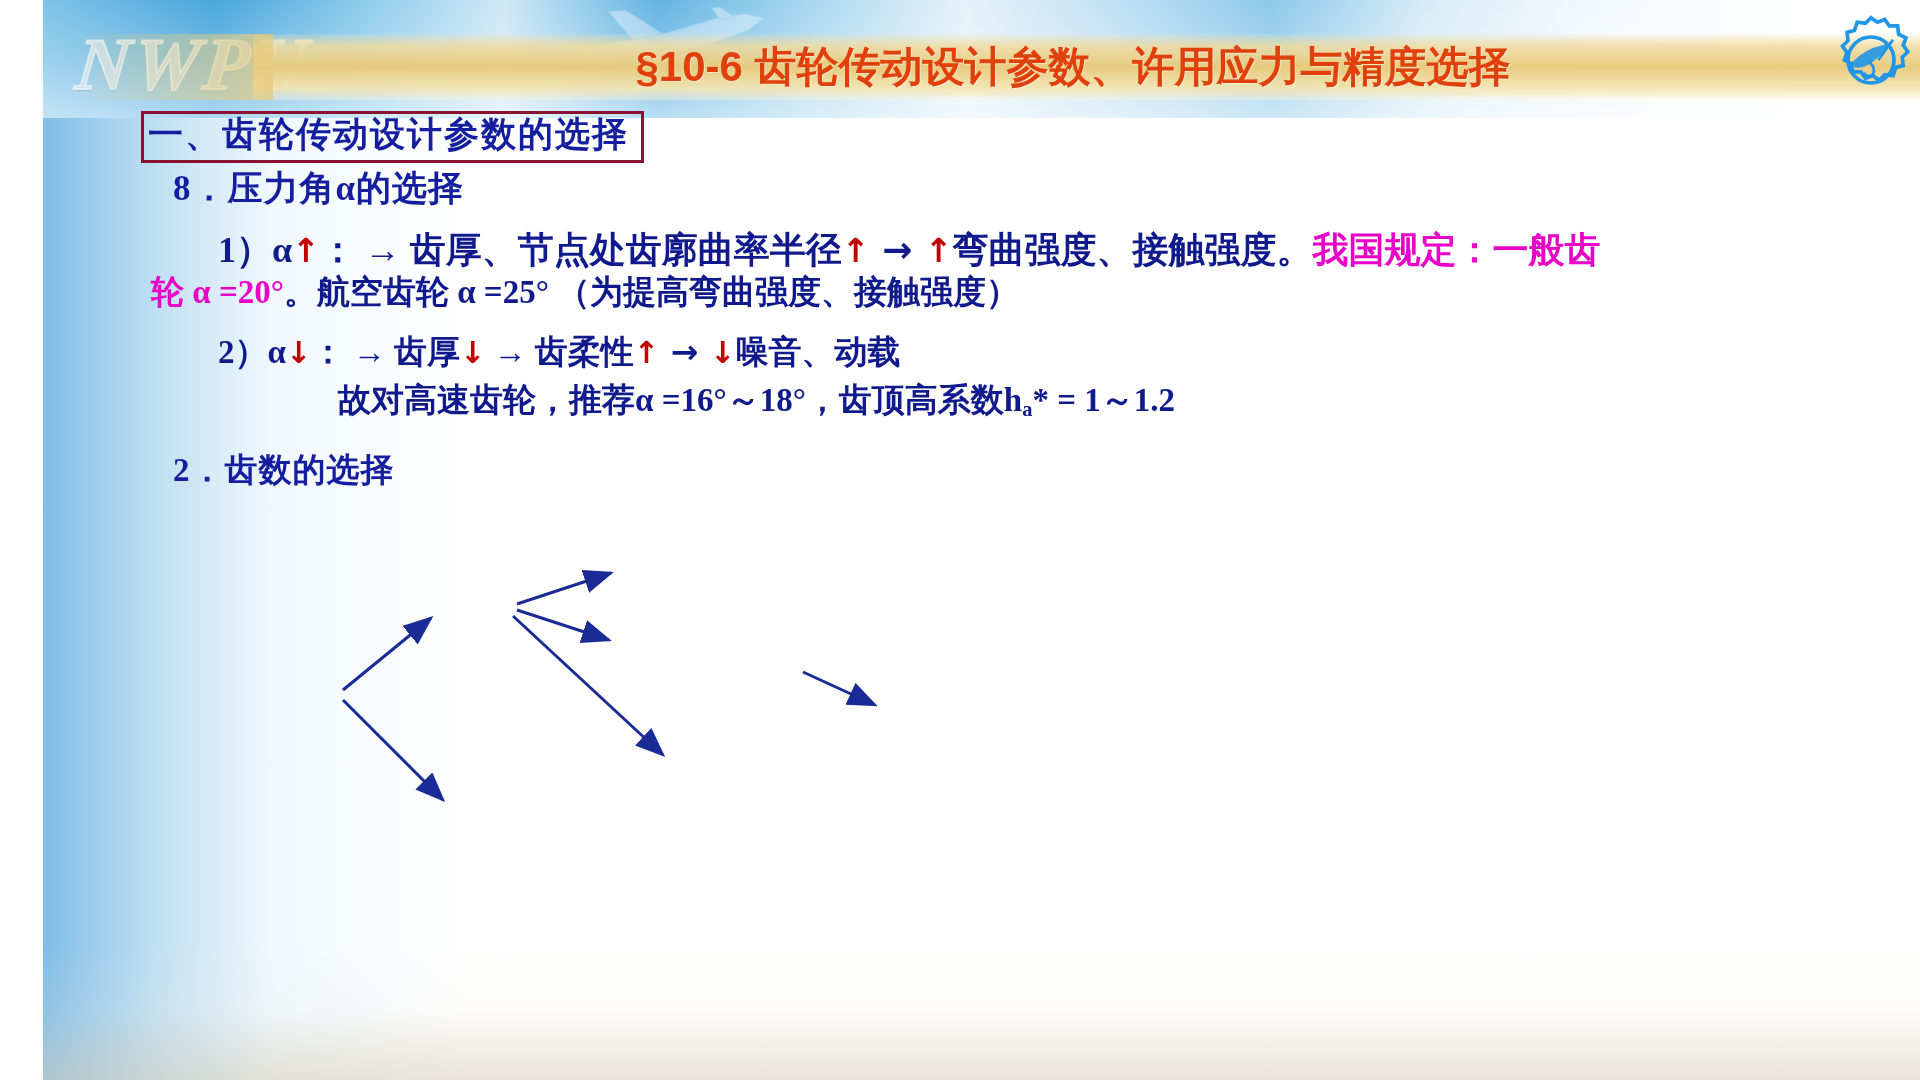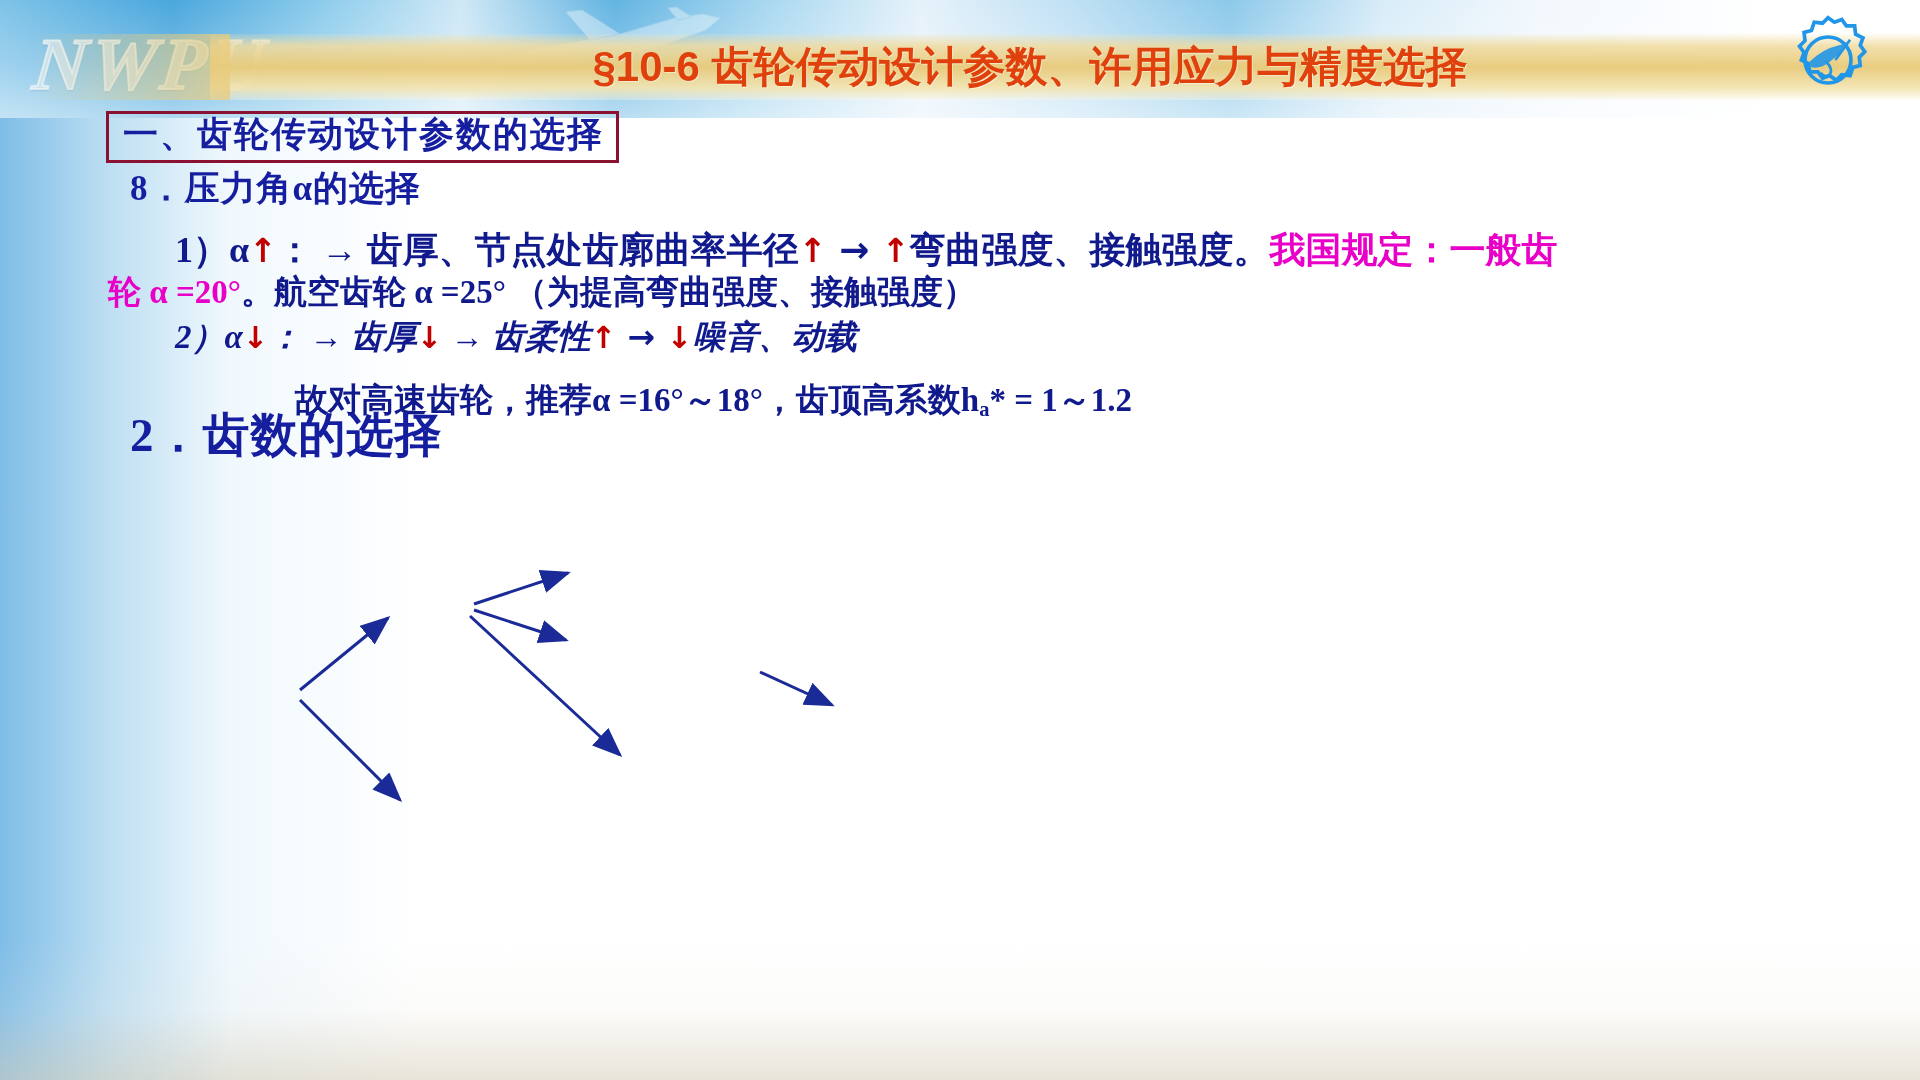--- a/index.html
+++ b/index.html
@@ -11,20 +11,21 @@
   }
   
   #slide{
     position:absolute;inset:0;
     background:
       
       linear-gradient(to top, rgba(214,206,186,.55) 0px, rgba(235,231,220,.15) 70px, rgba(255,255,255,0) 140px),
       
       linear-gradient(to right, rgba(120,185,230,.95) 0px, rgba(168,212,238,.75) 110px, rgba(214,236,250,.35) 230px, rgba(255,255,255,0) 420px),
       #ffffff;
+    margin-left: 43px;
   }
   
   #banner{
     position:absolute;left:0;top:0;width:1920px;height:118px;overflow:hidden;
   }
   .sky{
     position:absolute;left:0;top:0;width:1920px;height:118px;
     background:
       linear-gradient(to right,
         #7ec3e8 0%, #4aa7dd 9%, #8fcdec 17%, #cfe8f6 24%,
@@ -80,38 +81,38 @@
 
   
   .blue{color:#101a8c;}
   .magenta{color:#e800c8;}
   .it{font-style:italic;}
   .arr{font-family:"DejaVu Sans",sans-serif;}
   sub{font-size:.62em;vertical-align:-.22em;}
 
   
   #sec-box{
-    position:absolute;left:106px;top:111px;
+    position:absolute;left:98px;top:111px;
     border:3px solid #8a1230;background:transparent;
-    padding:2px 12px 6px 14px;
+    padding:2px 12px 6px 4px;
   }
   #sec-box .t{
     font-family:"Liberation Serif","DejaVu Serif",serif;
     font-size:35px;font-weight:bold;color:#161ea0;
     letter-spacing:2px;white-space:nowrap;line-height:38px;
   }
 
   
   .line{position:absolute;white-space:nowrap;font-weight:bold;}
   #h1{left:130px;top:165px;font-size:35px;color:#161ea0;letter-spacing:1px;}
-  #h2{left:130px;top:404px;font-size:47px;color:#161ea0;letter-spacing:1px;}
+  #h2{left:130px;top:448px;font-size:33px;color:#161ea0;letter-spacing:1px;}
 
   #p1a{left:175px;top:226px;font-size:36px;color:#161ea0;}
   #p1b{left:108px;top:270px;font-size:33px;color:#161ea0;}
-  #p2a{left:175px;top:315px;font-size:33px;color:#161ea0;font-style:italic;}
+  #p2a{left:175px;top:330px;font-size:33px;color:#161ea0;}
   #p2b{left:295px;top:378px;font-size:33px;color:#161ea0;}
   #p3{left:175px;top:480px;font-size:33px;color:#161ea0;}
   .upr{color:#c20000;font-family:"DejaVu Sans",sans-serif;font-size:.92em;}
   .dnr{color:#c20000;font-family:"DejaVu Sans",sans-serif;font-size:.92em;}
 
   
   #tree{position:absolute;left:0;top:530px;width:1920px;height:360px;}
   svg#arrows{position:absolute;left:0;top:0;width:1920px;height:1080px;pointer-events:none;}
 </style>
 </head>

